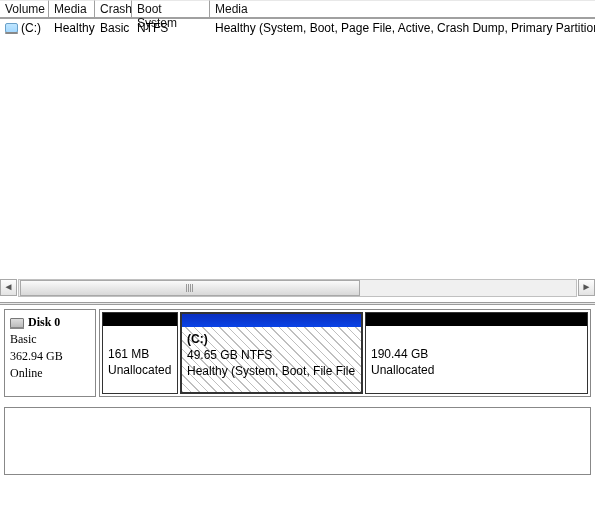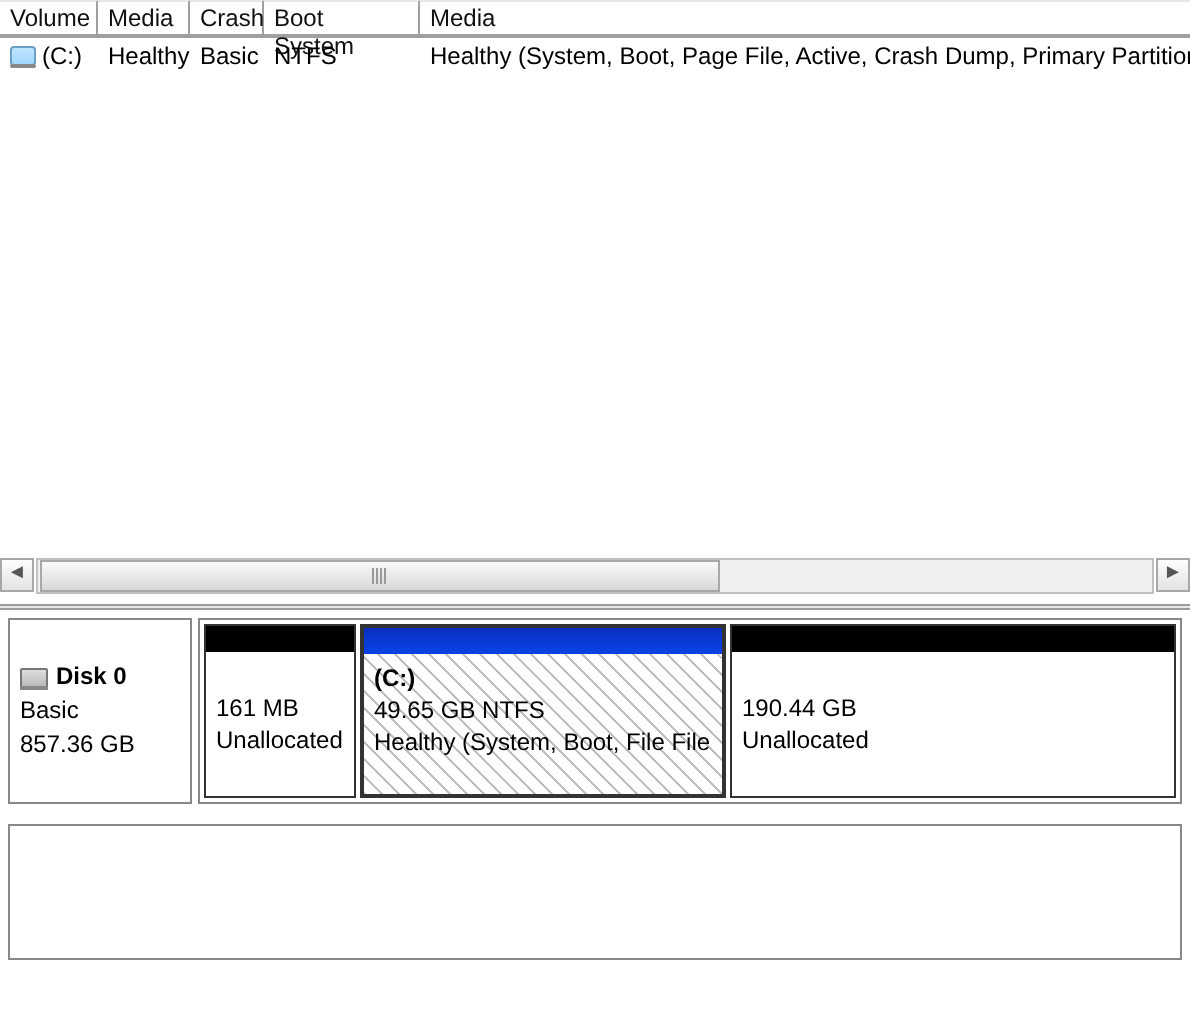--- a/index.html
+++ b/index.html
@@ -26,21 +26,21 @@
   .scroll-wrap .btn{ position:absolute; top:0; width:17px; height:17px; background:linear-gradient(#fdfdfd,#e3e3e3); border:1px solid #a8a8a8; font-size:10px; text-align:center; line-height:13px; color:#555;}
   .scroll-wrap .btn.left{left:0}.scroll-wrap .btn.right{right:0}
   .scroll-wrap .thumb{ position:absolute; top:1px; bottom:1px; left:20px; width:340px; background:linear-gradient(#fafafa,#d8d8d8); border:1px solid #a8a8a8; }
   .scroll-wrap .thumb .grip{position:absolute;left:50%;top:50%;transform:translate(-50%,-50%);width:8px;height:8px;background:repeating-linear-gradient(90deg,#999 0 1px,transparent 1px 2px);}
 
   .divider{ height:3px; border-top:1px solid #9c9c9c; border-bottom:1px solid #9c9c9c; background:#e8e8e8; margin-top:5px; }
 
   
   .disk-pane{ padding:4px 4px 0 4px; }
   .disk-row{ display:flex; gap:3px; margin-bottom:10px; align-items:stretch; }
-  .disk-info{ width:92px; min-height:88px; border:1px solid #888; padding:20px 5px; background:#fff; font-size:12px; line-height:17px; }
+  .disk-info{ width:92px; min-height:88px; border:1px solid #888; padding:4px 5px; background:#fff; font-size:12px; line-height:17px;font-family:Liberation Serif, serif; }
   .disk-info .title{ font-weight:bold; display:flex; align-items:center; gap:4px; }
   .hdd-icon{ width:14px; height:10px; background:linear-gradient(#ddd,#bbb); border:1px solid #777; border-radius:1px; position:relative;}
   .hdd-icon::after{content:"";position:absolute;bottom:-2px;left:-1px;right:-1px;height:2px;background:#888;}
   .cd-icon{ width:14px; height:12px; position:relative; background:linear-gradient(#eee,#ccc); border:1px solid #777; border-radius:1px;}
   .cd-icon::after{content:"";position:absolute;top:-3px;left:3px;width:9px;height:9px;border-radius:50%;background:radial-gradient(circle,#fff 25%,#bbb 30%,#eee 70%);border:1px solid #888;}
 
   .part-container{ flex:1; display:flex; gap:2px; border:1px solid #888; padding:2px; background:#fff; min-height:88px; }
   .part{ border:1px solid #333; display:flex; flex-direction:column; position:relative; }
   .part .bar{ height:13px; width:100%; }
   .part .body{ flex:1; padding:4px 5px; font-size:12px; line-height:16px; background:#fff; overflow:hidden;}
@@ -93,21 +93,22 @@
 
 <div class="disk-pane">
 
   <div class="disk-row">
     <div class="disk-info">
       <div class="title">
         <span class="hdd-icon"></span>
         <span>Disk 0</span>
       </div>
       <div>Basic</div>
-      <div>857.36 GB</div>
+      <div>362.94 GB</div>
+      <div>Online</div>
     </div>
     <div class="part-container">
       <div class="part" style="flex:0 0 76px">
         <div class="bar black"></div>
         <div class="body">
           <div>&nbsp;</div>
           <div>161 MB</div>
           <div>Unallocated</div>
         </div>
       </div>

